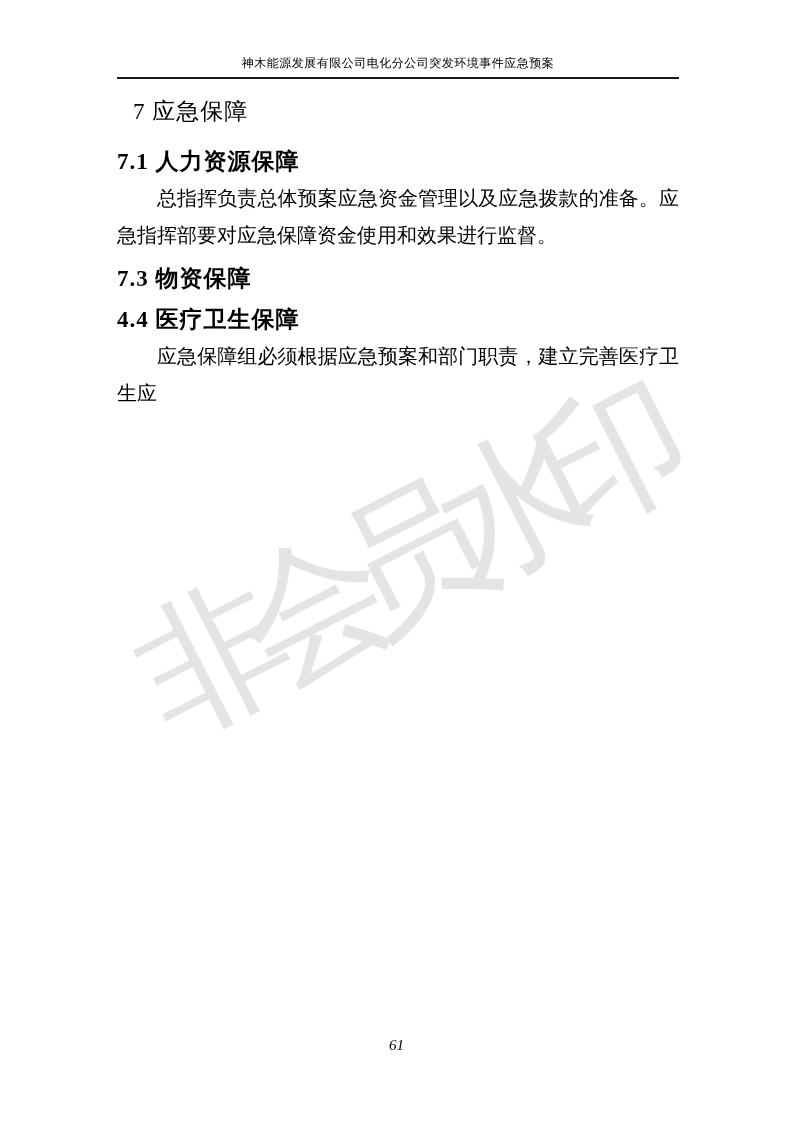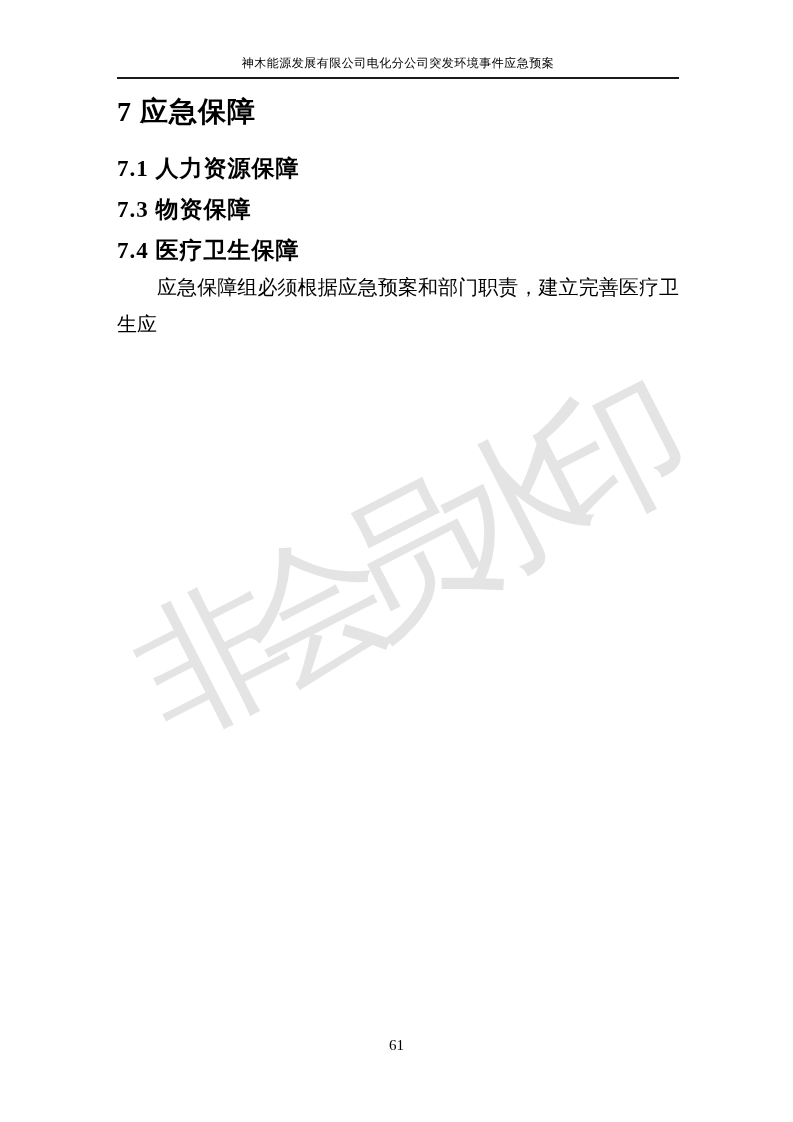--- a/index.html
+++ b/index.html
@@ -49,75 +49,77 @@
   }
   
   .doc-body {
     position: absolute;
     left: 117px;
     top: 79px;
     width: 562px;
     z-index: 1;
   }
   .h1 {
-    font-size: 28px;
-    font-weight: bold;
+    font-size: 23px;
+    font-weight: normal;
     line-height: 32px;
-    margin: 17px 0 0 0;
+    margin: 17px 0 0 16px;
     letter-spacing: 1px;
   }
   .h2 {
     font-size: 23px;
     font-weight: bold;
     line-height: 32px;
     margin: 9px 0 0 0;
     letter-spacing: 1px;
   }
   .h2.first {
-    margin-top: 25px;
+    margin-top: 18px;
   }
   .para {
     font-size: 20px;
     line-height: 37px;
     text-indent: 2em;
     text-align: justify;
     word-break: break-all;
     margin: 2px 0 0 0;
   }
   
   .page-footer {
     position: absolute;
     left: 0;
     top: 1036px;
     width: 793px;
     text-align: center;
     z-index: 1;
+    font-style: italic;
   }
   .page-number {
     font-size: 15px;
   }
 </style>
 </head>
 <body>
 
 <div class="watermark">非会员水印</div>
 
 <div class="page-header">
   <div class="header-title">神木能源发展有限公司电化分公司突发环境事件应急预案</div>
 </div>
 
 <div class="doc-body">
 
   <div class="h1">7 应急保障</div>
 
   <div class="h2 first">7.1 人力资源保障</div>
 
+  <p class="para">总指挥负责总体预案应急资金管理以及应急拨款的准备。应急指挥部要对应急保障资金使用和效果进行监督。</p>
 
   <div class="h2">7.3 物资保障</div>
 
-  <div class="h2">7.4 医疗卫生保障</div>
+  <div class="h2">4.4 医疗卫生保障</div>
   <p class="para">应急保障组必须根据应急预案和部门职责，建立完善医疗卫生应</p>
 
 </div>
 
 <div class="page-footer">
   <span class="page-number">61</span>
 </div>
 
 </body></html>

